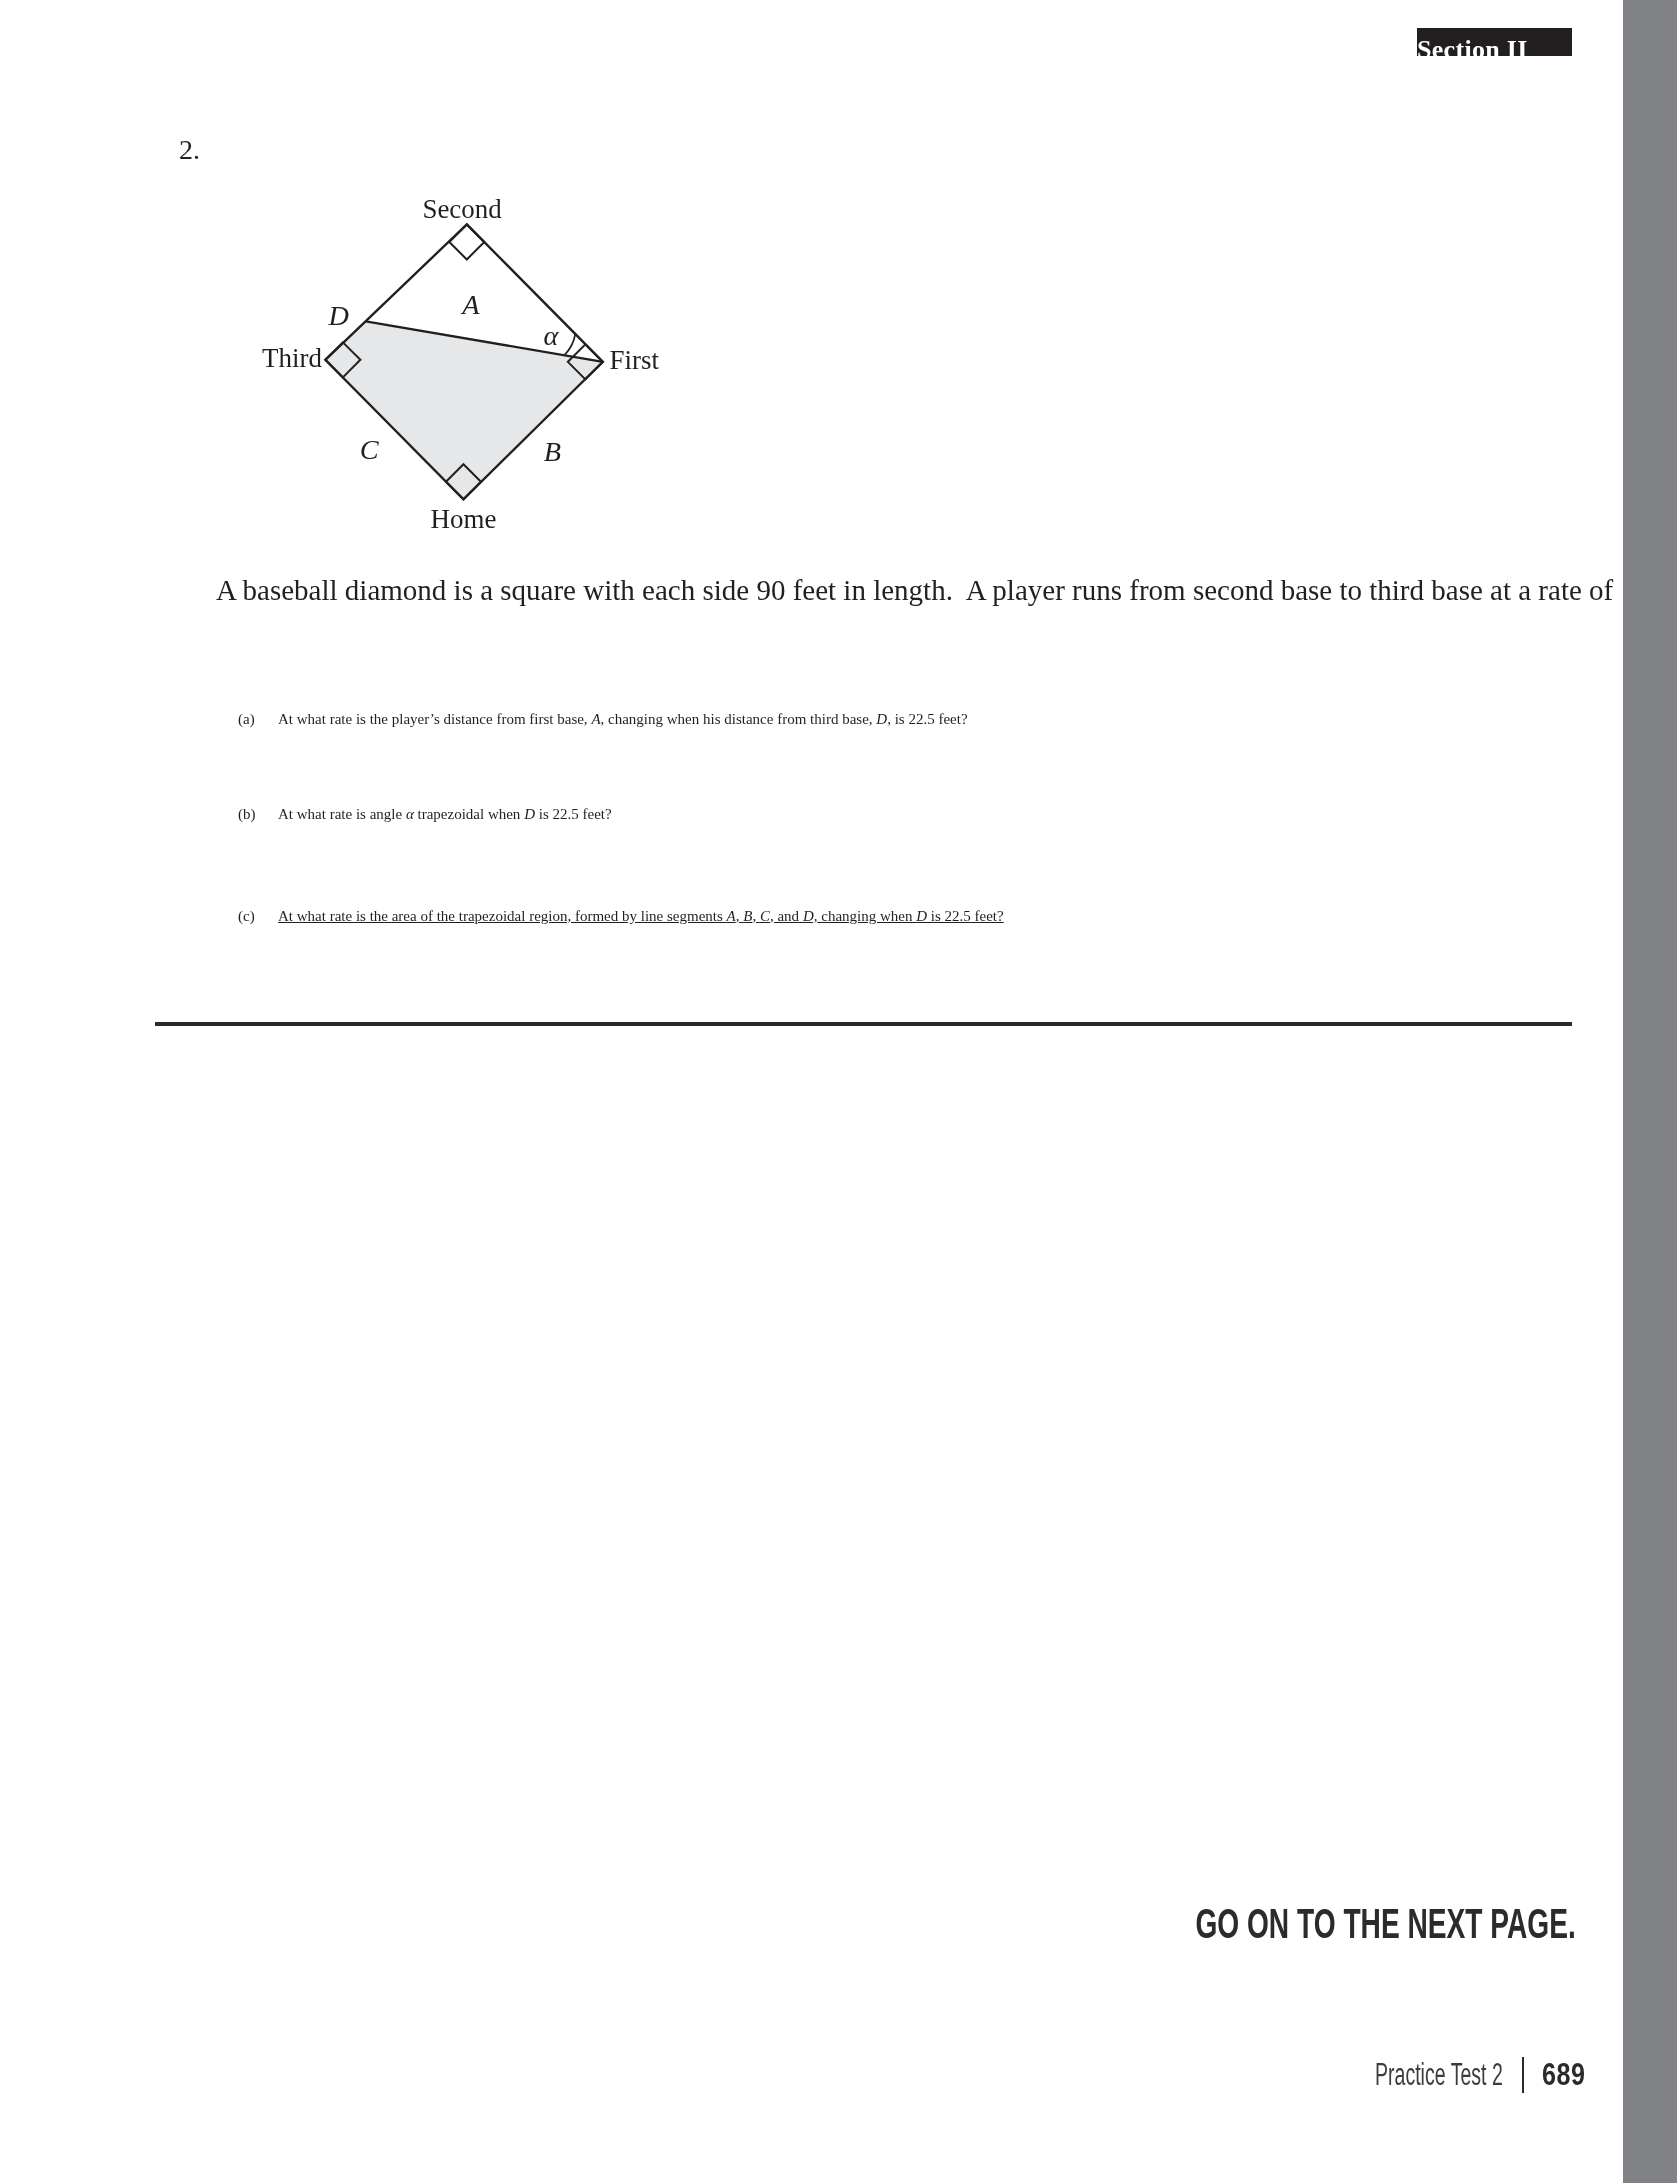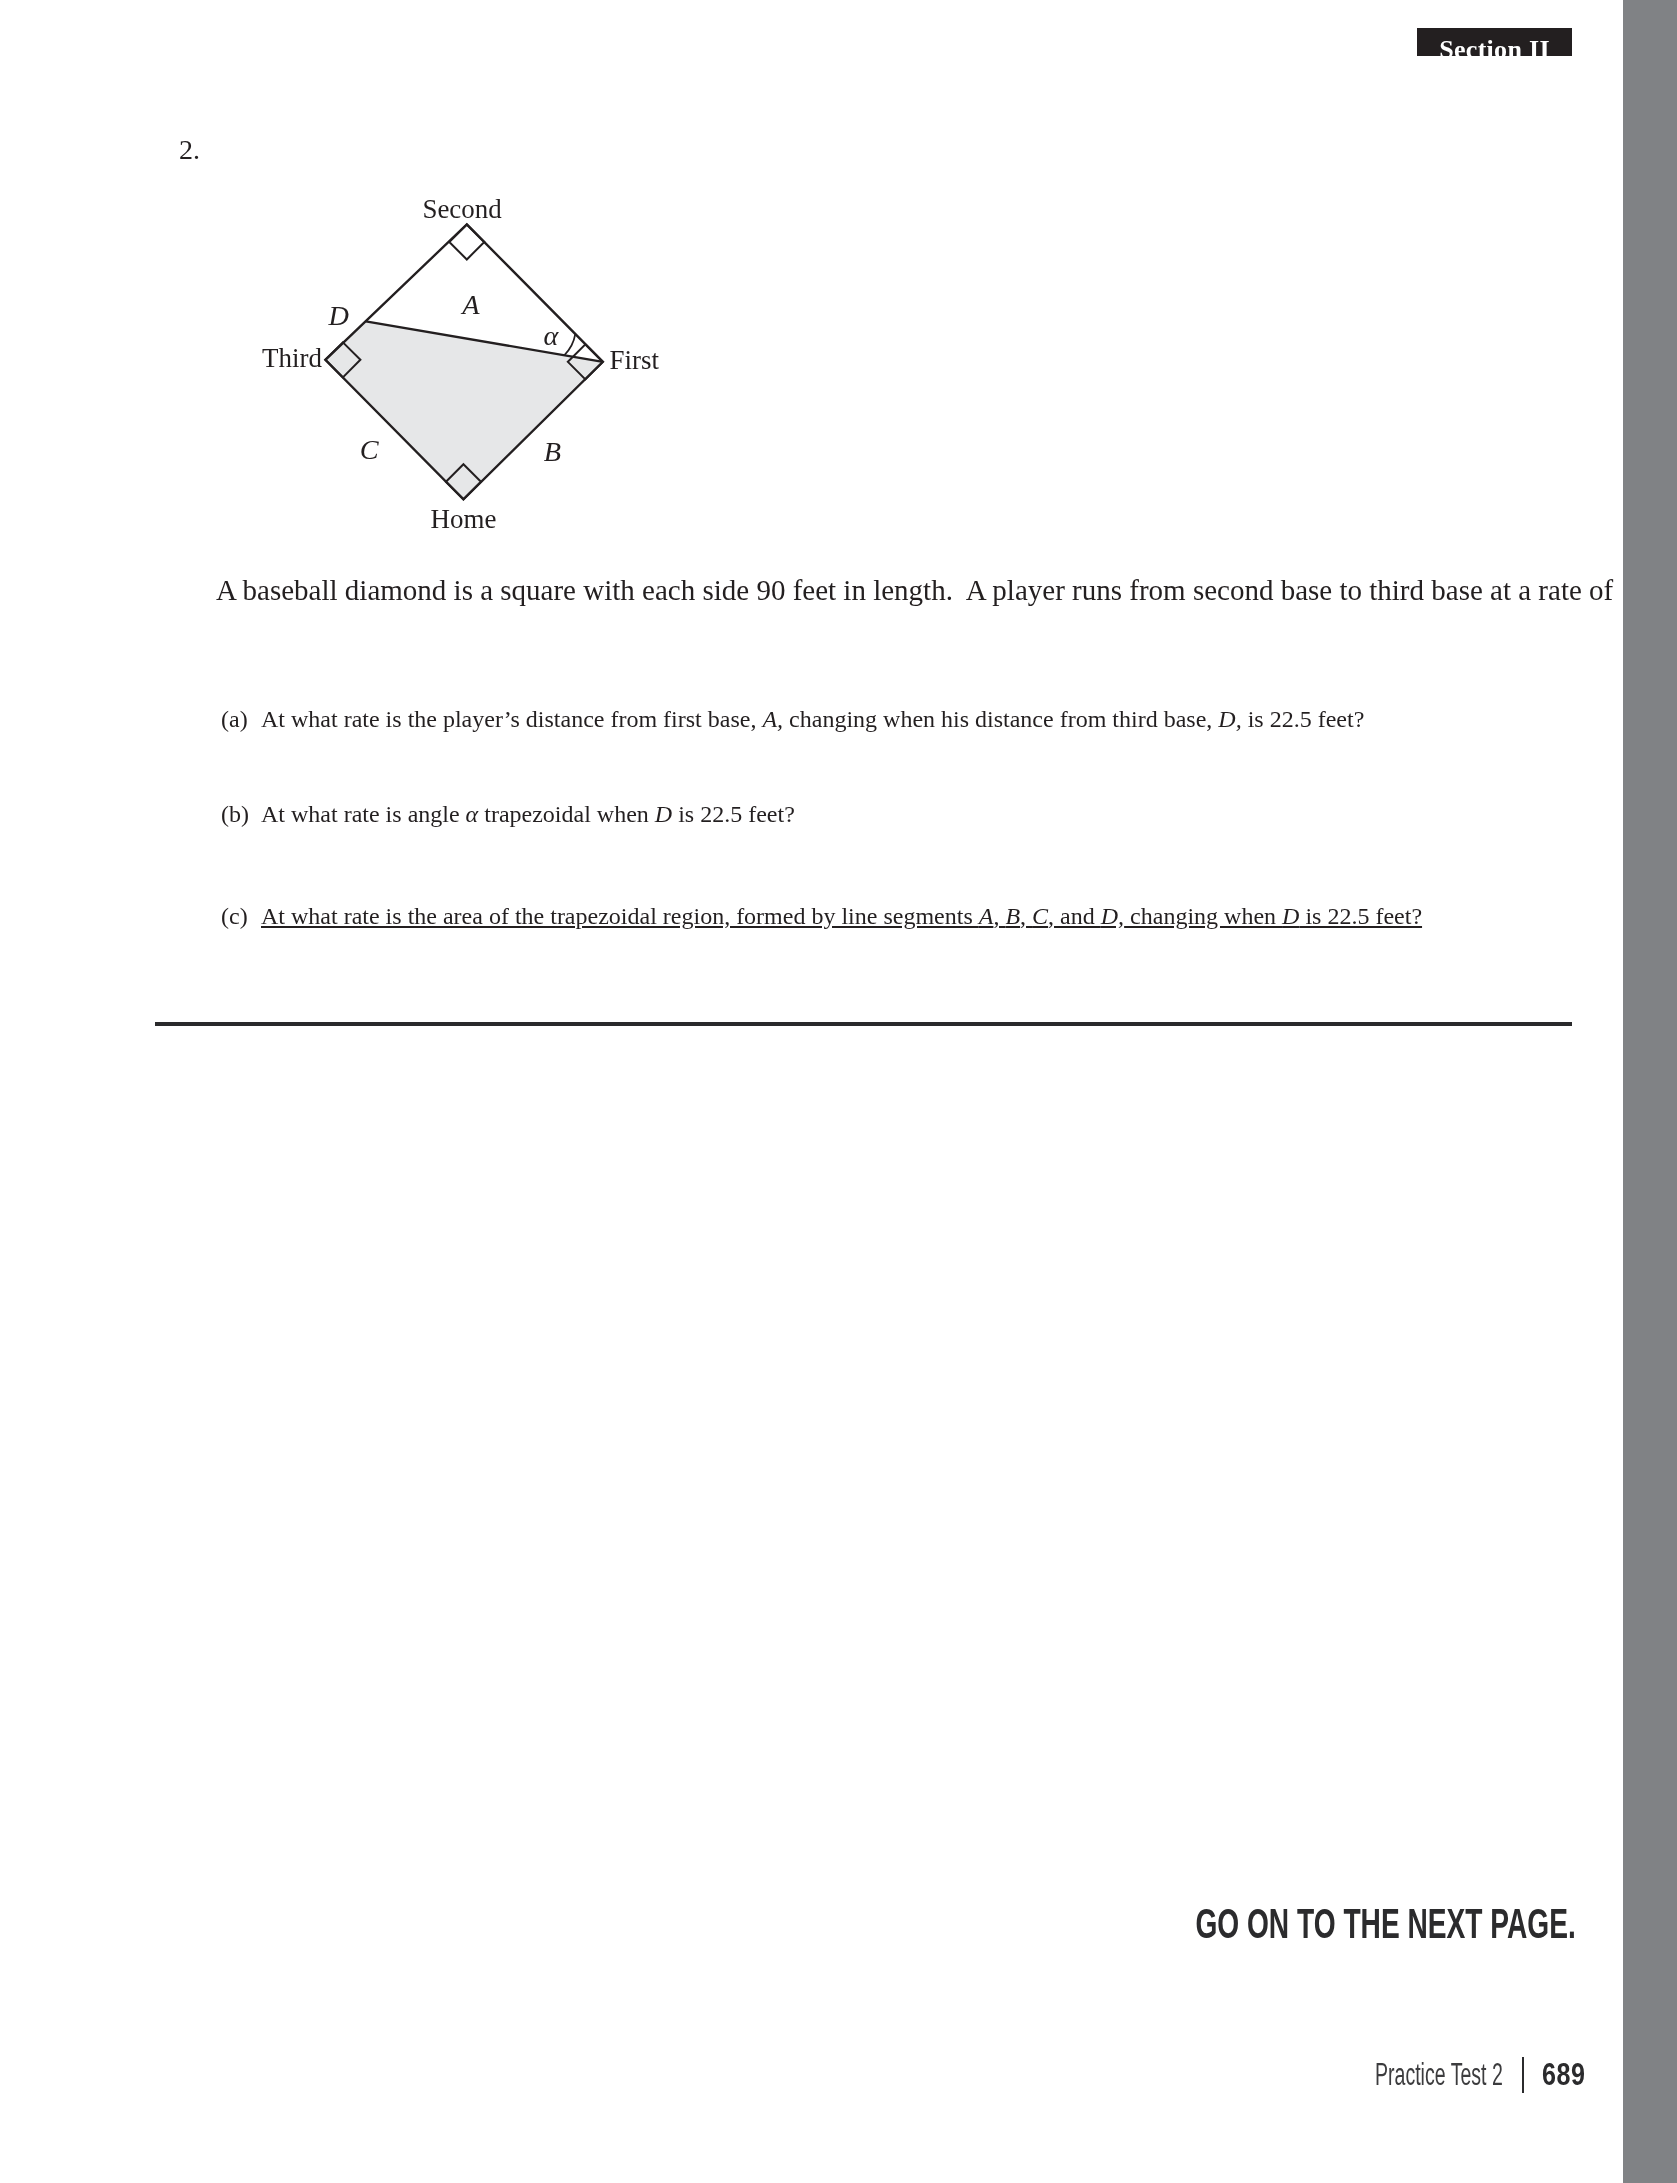--- a/index.html
+++ b/index.html
@@ -11,38 +11,38 @@
     color:#231f20;
     overflow:hidden;
   }
   .sidebar-bar{
     position:absolute;top:0;right:0;width:55px;height:2183px;
     background:#808285;
   }
   .section-badge{
     position:absolute;left:1417px;top:28px;width:155px;height:28px;
     background:#231f20;color:#ffffff;
-    font-weight:bold;font-size:26px;line-height:44px;text-align:center;
+    font-weight:bold;font-size:26px;line-height:44px;text-align:left;
     letter-spacing:0.3px;
   }
   .problem-number{
     position:absolute;left:179px;top:135px;
     font-size:28px;line-height:1.1;
   }
   .diagram{position:absolute;left:249px;top:182px;width:472px;height:357px;}
   .diagram text{font-family:"Liberation Serif","DejaVu Serif",serif;fill:#231f20;}
   .diagram .base-name{font-size:40px;}
   .diagram .seg-letter{font-size:42px;font-style:italic;}
   .intro{
     position:absolute;left:216px;top:574px;
     font-size:29px;line-height:32px;white-space:nowrap;
   }
   .question{
-    position:absolute;left:221px;
-    font-size:24px;line-height:30px;white-space:nowrap;
+    position:absolute;left:238px;
+    font-size:15px;line-height:30px;white-space:nowrap;
   }
   .q-a{top:704px;}
   .q-b{top:799px;}
   .q-c{top:901px;text-decoration:underline;}
   .q-label{display:inline-block;width:40px;}
   .question i{font-style:italic;}
   .divider-rule{
     position:absolute;left:155px;top:1022px;width:1417px;height:4px;
     background:#2a2a2c;
   }

